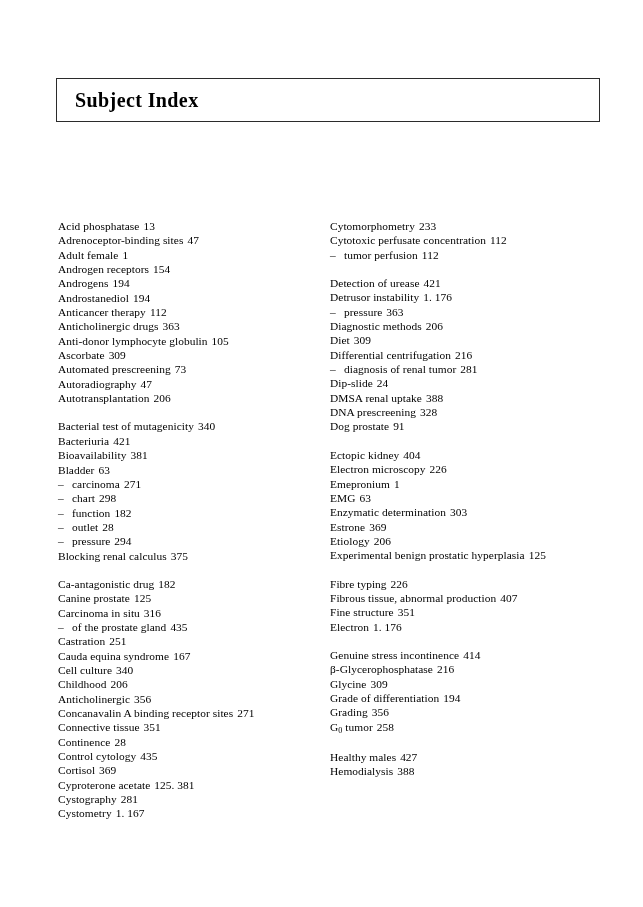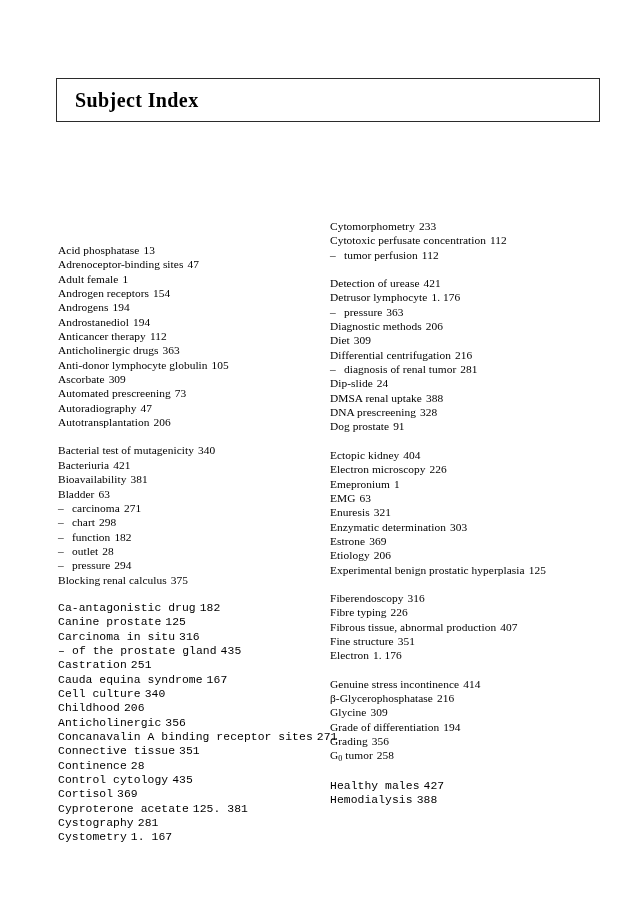--- a/index.html
+++ b/index.html
@@ -42,25 +42,25 @@
   #index-body {
     position: absolute;
     left: 0;
     top: 219px;
     width: 643px;
   }
   .column {
     position: absolute;
     top: 0;
   }
-  #column-left  { left: 58px;  width: 262px; margin-top: 24px; }
+  #column-left  { left: 58px;  width: 262px; }
   #column-right { left: 330px; width: 290px; }
 
   .group { margin-bottom: 14px; }
-  .group:last-child { margin-bottom: 0; font-family: Liberation Mono, monospace; }
+  .group:last-child { margin-bottom: 0; }
 
   .entry {
     font-size: 11.4px;
     line-height: 14.35px;
     white-space: nowrap;
     letter-spacing: 0.05px;
   }
   
   .entry .term { }
   .entry .loc  { margin-left: 4px; }
@@ -161,21 +161,21 @@
       <div class="group">
         <div class="entry"><span class="term">Cytomorphometry</span><span class="loc">233</span></div>
         <div class="entry"><span class="term">Cytotoxic perfusate concentration</span><span class="loc">112</span></div>
         <div class="entry sub">
           <span class="dash">–</span>
           <span class="subtext">tumor perfusion<span class="loc">112</span></span>
         </div>
       </div>
       <div class="group">
         <div class="entry"><span class="term">Detection of urease</span><span class="loc">421</span></div>
-        <div class="entry"><span class="term">Detrusor lymphocyte</span><span class="loc">1. 176</span></div>
+        <div class="entry"><span class="term">Detrusor instability</span><span class="loc">1. 176</span></div>
         <div class="entry sub">
           <span class="dash">–</span>
           <span class="subtext">pressure<span class="loc">363</span></span>
         </div>
         <div class="entry"><span class="term">Diagnostic methods</span><span class="loc">206</span></div>
         <div class="entry"><span class="term">Diet</span><span class="loc">309</span></div>
         <div class="entry"><span class="term">Differential centrifugation</span><span class="loc">216</span></div>
         <div class="entry sub">
           <span class="dash">–</span>
           <span class="subtext">diagnosis of renal tumor<span class="loc">281</span></span>
@@ -183,28 +183,26 @@
         <div class="entry"><span class="term">Dip-slide</span><span class="loc">24</span></div>
         <div class="entry"><span class="term">DMSA renal uptake</span><span class="loc">388</span></div>
         <div class="entry"><span class="term">DNA prescreening</span><span class="loc">328</span></div>
         <div class="entry"><span class="term">Dog prostate</span><span class="loc">91</span></div>
       </div>
       <div class="group">
         <div class="entry"><span class="term">Ectopic kidney</span><span class="loc">404</span></div>
         <div class="entry"><span class="term">Electron microscopy</span><span class="loc">226</span></div>
         <div class="entry"><span class="term">Emepronium</span><span class="loc">1</span></div>
         <div class="entry"><span class="term">EMG</span><span class="loc">63</span></div>
-        <div class="entry"><span class="term">Enuresis</span><span class="loc">321</span></div>
         <div class="entry"><span class="term">Enzymatic determination</span><span class="loc">303</span></div>
         <div class="entry"><span class="term">Estrone</span><span class="loc">369</span></div>
         <div class="entry"><span class="term">Etiology</span><span class="loc">206</span></div>
         <div class="entry"><span class="term">Experimental benign prostatic hyperplasia</span><span class="loc">125</span></div>
       </div>
       <div class="group">
-        <div class="entry"><span class="term">Fiberendoscopy</span><span class="loc">316</span></div>
         <div class="entry"><span class="term">Fibre typing</span><span class="loc">226</span></div>
         <div class="entry"><span class="term">Fibrous tissue, abnormal production</span><span class="loc">407</span></div>
         <div class="entry"><span class="term">Fine structure</span><span class="loc">351</span></div>
         <div class="entry"><span class="term">Electron</span><span class="loc">1. 176</span></div>
       </div>
       <div class="group">
         <div class="entry"><span class="term">Genuine stress incontinence</span><span class="loc">414</span></div>
         <div class="entry"><span class="term">β-Glycerophosphatase</span><span class="loc">216</span></div>
         <div class="entry"><span class="term">Glycine</span><span class="loc">309</span></div>
         <div class="entry"><span class="term">Grade of differentiation</span><span class="loc">194</span></div>

